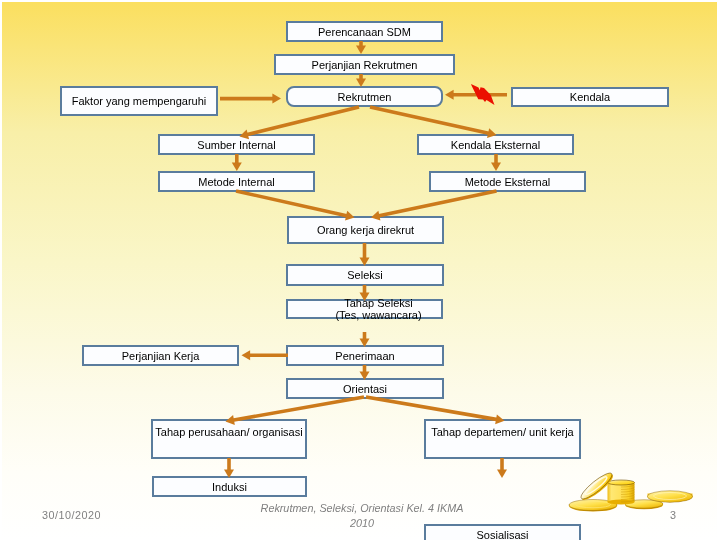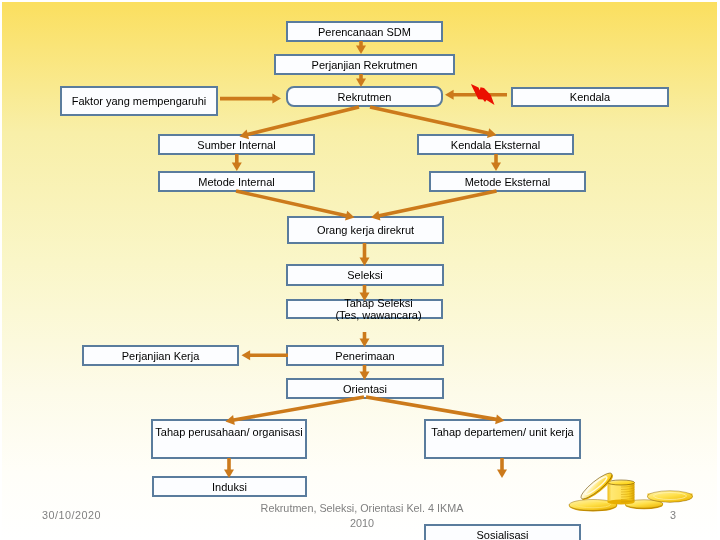--- a/index.html
+++ b/index.html
@@ -164,16 +164,16 @@
 
       <g>
         <path d="M163 57 a45 11.5 0 0 0 90 0 v-6 h-90 z" fill="url(#gRim)"></path>
         <ellipse cx="208" cy="57" rx="45" ry="11.5" fill="url(#gFlat)" stroke="#8A6000" stroke-width="0.9"></ellipse>
         <ellipse cx="208" cy="56" rx="33" ry="7" fill="none" stroke="#FFF4B8" stroke-width="1.6" opacity="0.85"></ellipse>
       </g>
     </g>
   </svg>
 
   <div class="foot" style="left:42px;top:509px;letter-spacing:0.5px;">30/10/2020</div>
-  <div class="foot" id="ftext" style="left:232px;top:501px;width:260px;">Rekrutmen, Seleksi, Orientasi Kel. 4 IKMA
+  <div class="foot" id="ftext" style="left:232px;top:501px;width:260px;font-style:italic;">Rekrutmen, Seleksi, Orientasi Kel. 4 IKMA
 2010</div>
   <div class="foot" style="left:670px;top:509px;">3</div>
 </div>
 
 </body></html>

